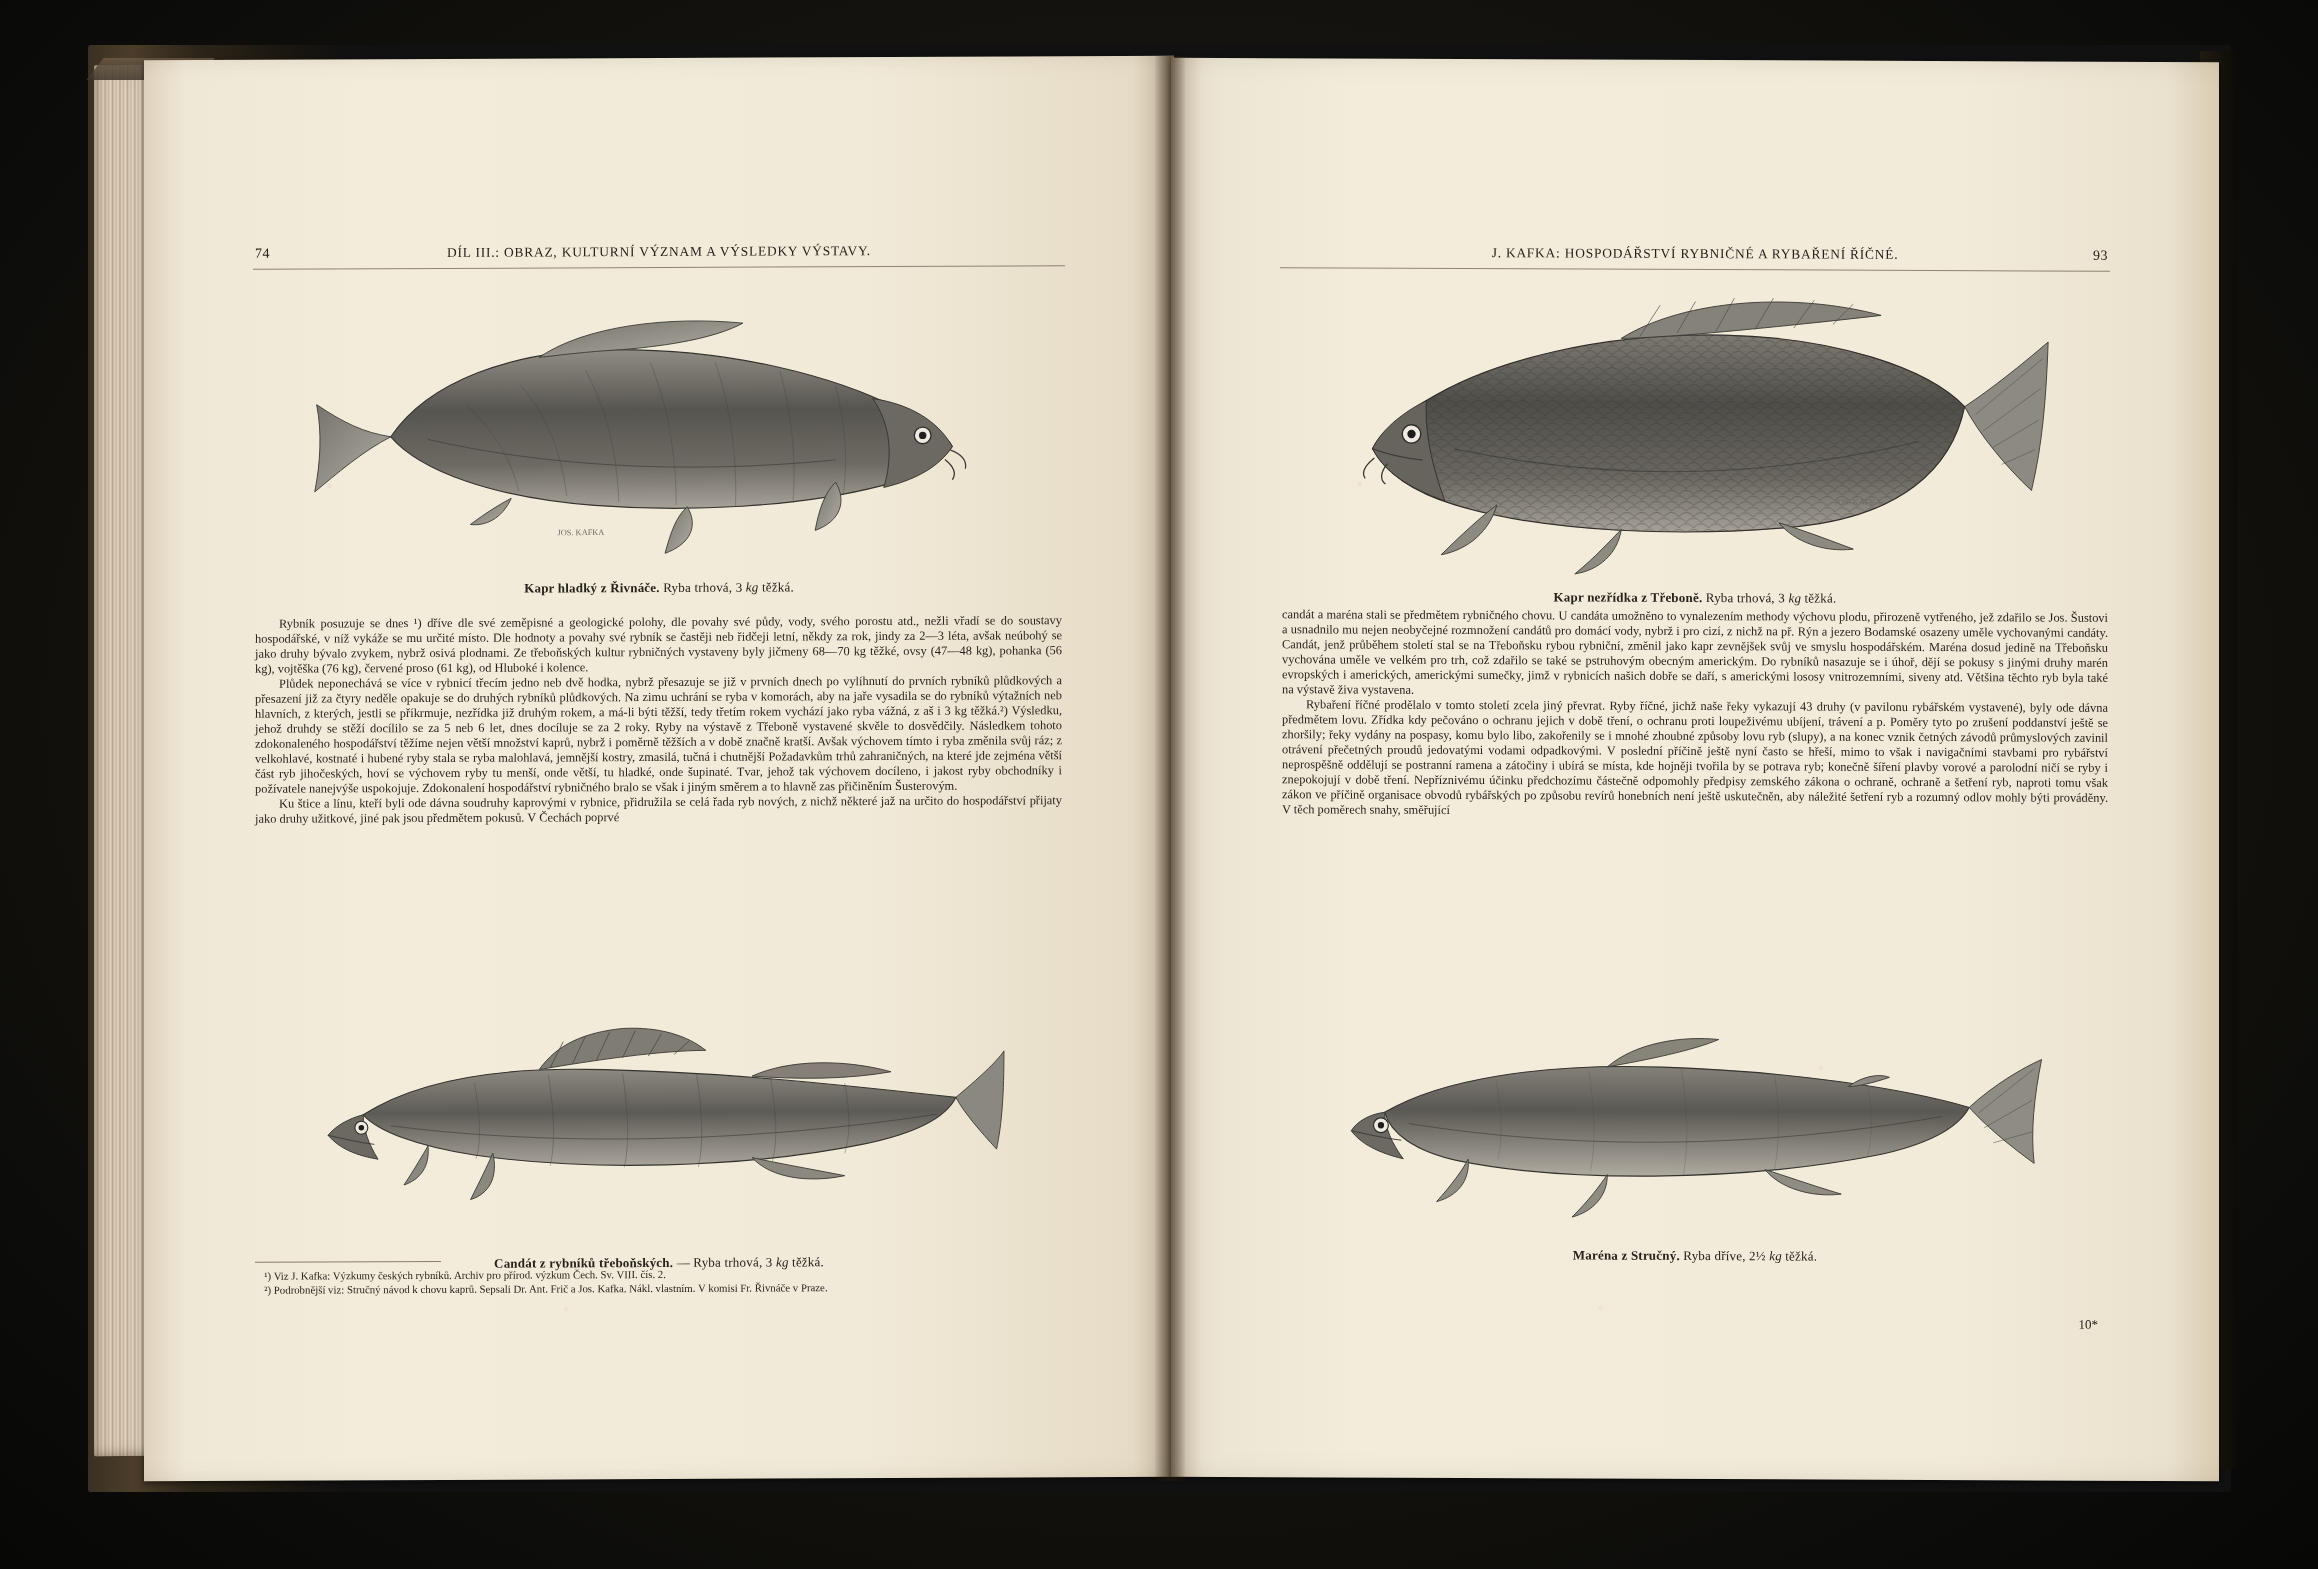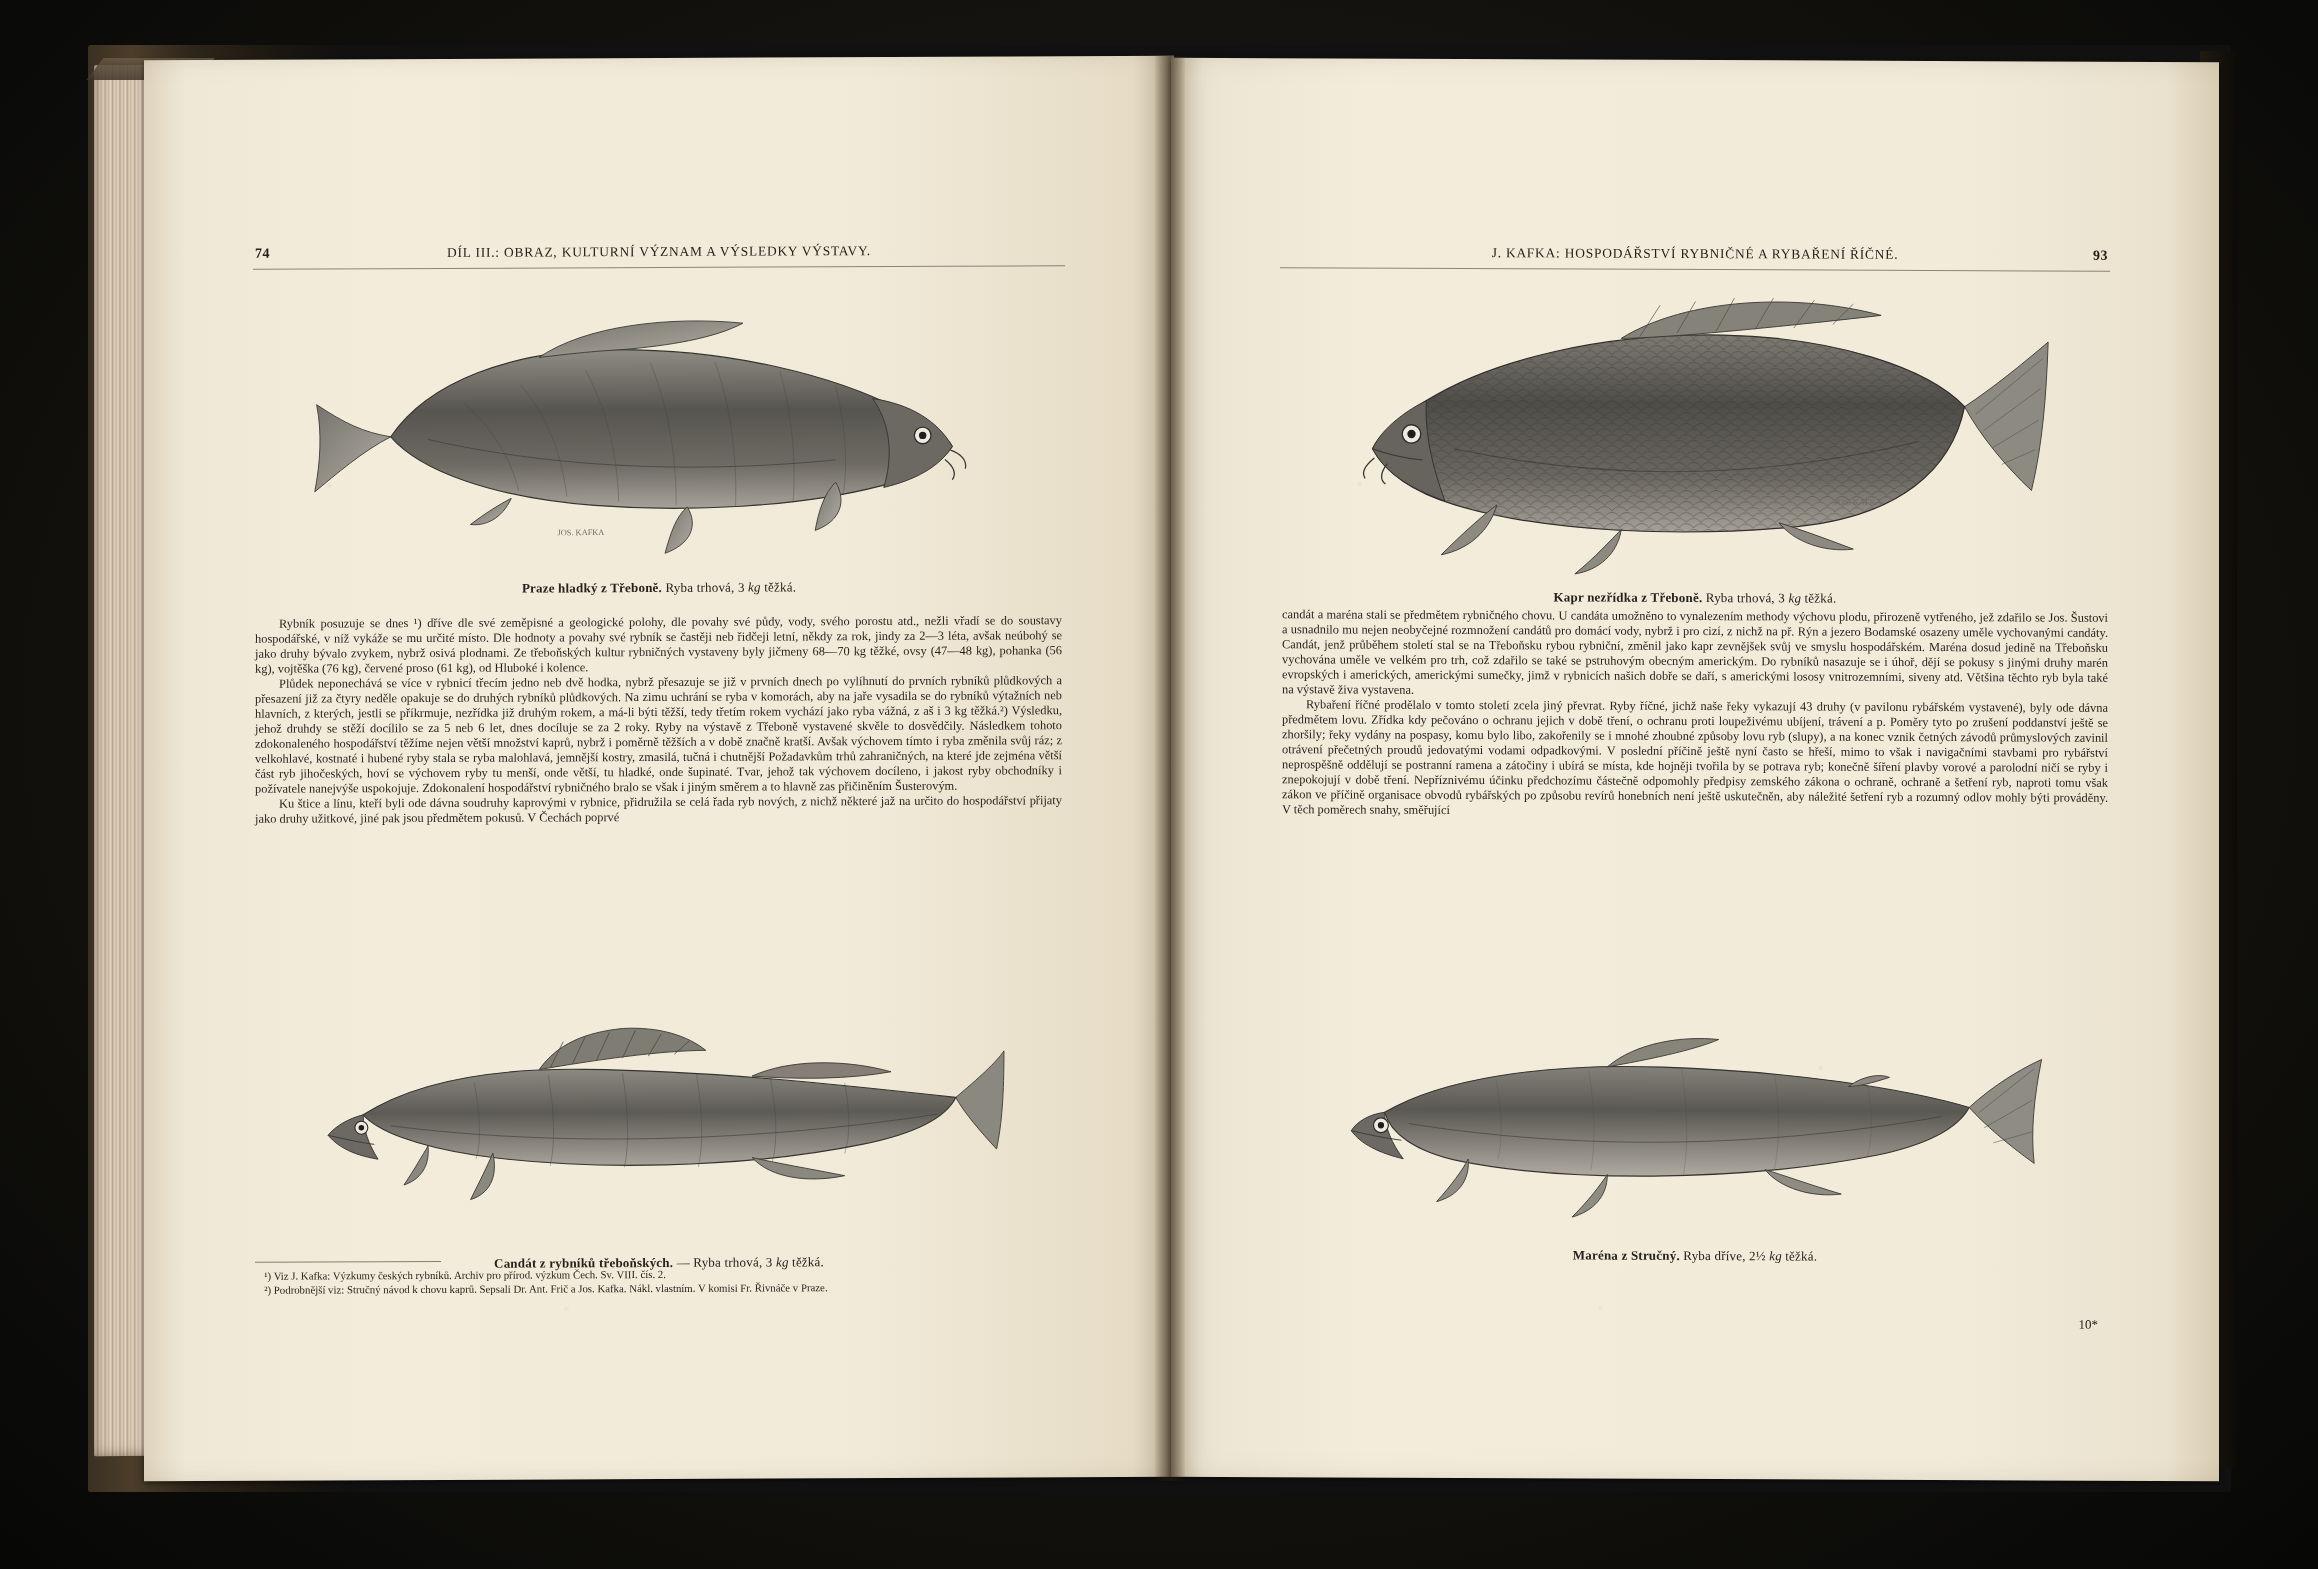--- a/index.html
+++ b/index.html
@@ -46,21 +46,21 @@
   .grain{position:absolute;inset:0;pointer-events:none;
     background-image:
       radial-gradient(circle at 18% 30%, rgba(150,120,80,.08) 0 1.9px, transparent 2.8px),
       radial-gradient(circle at 62% 71%, rgba(150,120,80,.07) 0 1.9px, transparent 2.8px),
       radial-gradient(circle at 41% 88%, rgba(150,120,80,.06) 0 1.9px, transparent 2.8px);}
 
   
   .sheet{position:absolute;inset:0;color:#25211b;}
   .hdr{position:absolute;top:239px;left:0;width:100%;}
   .hdr-row{display:flex;align-items:baseline;padding:0 111px;}
-  .folio{font-size:14px;letter-spacing:0.5px;font-weight:bold;}
+  .folio{font-size:14px;letter-spacing:0.5px;}
   .running{flex:1;text-align:center;font-size:13.4px;letter-spacing:0.8px;}
   .rule{height:0.9px;background:#6d6253;margin:6.5px 109px 0 109px;opacity:.75;}
 
   .fig{position:absolute;left:0;width:100%;text-align:center;}
   .fig-caption{font-size:13px;margin-top:5.6px;letter-spacing:0.2px;}
   .fig-caption b{font-weight:bold;}
   .fig-caption i{font-style:italic;}
 
   .cols{position:absolute;}
   .body{font-size:12.4px;line-height:15px;text-align:justify;
@@ -140,21 +140,21 @@
                 <path d="M330 84 C 352 124,364 170,366 226" fill="none"></path>
                 <path d="M400 76 C 418 120,428 172,428 230" fill="none"></path>
                 <path d="M470 76 C 486 122,494 176,492 232" fill="none"></path>
                 <path d="M540 86 C 552 130,558 180,554 228" fill="none"></path>
                 <path d="M600 102 C 610 142,614 186,608 220" fill="none"></path>
               </g>
               <text x="300" y="262" font-family="Liberation Serif, serif" font-size="9" fill="#6a6862">JOS. KAFKA</text>
             </svg>
           </div>
           <div class="fig-caption">
-            <b>Praze hladký z Třeboně.</b><span> Ryba trhová, 3 </span><i>kg</i><span> těžká.</span>
+            <b>Kapr hladký z Řivnáče.</b><span> Ryba trhová, 3 </span><i>kg</i><span> těžká.</span>
           </div>
         </div>
 
         <div class="cols body" style="left:111px;top:557px;width:807px;">
           <p>Rybník posuzuje se dnes ¹) dříve dle své zeměpisné a geologické polohy, dle povahy své půdy, vody, svého porostu atd., nežli vřadí se do soustavy hospodářské, v níž vykáže se mu určité místo. Dle hodnoty a povahy své rybník se častěji neb řidčeji letní, někdy za rok, jindy za 2—3 léta, avšak neúbohý se jako druhy bývalo zvykem, nybrž osivá plodnami. Ze třeboňských kultur rybničných vystaveny byly jičmeny 68—70 kg těžké, ovsy (47—48 kg), pohanka (56 kg), vojtěška (76 kg), červené proso (61 kg), od Hluboké i kolence.</p>
           <p>Plůdek neponechává se více v rybnicí třecím jedno neb dvě hodka, nybrž přesazuje se již v prvních dnech po vylíhnutí do prvních rybníků plůdkových a přesazení již za čtyry neděle opakuje se do druhých rybníků plůdkových. Na zimu uchrání se ryba v komorách, aby na jaře vysadila se do rybníků výtažních neb hlavních, z kterých, jestli se příkrmuje, nezřídka již druhým rokem, a má-li býti těžší, tedy třetím rokem vychází jako ryba vážná, z aš i 3 kg těžká.²) Výsledku, jehož druhdy se stěží docílilo se za 5 neb 6 let, dnes docíluje se za 2 roky. Ryby na výstavě z Třeboně vystavené skvěle to dosvědčily. Následkem tohoto zdokonaleného hospodářství těžíme nejen větší množství kaprů, nybrž i poměrně těžších a v době značně kratší. Avšak výchovem tímto i ryba změnila svůj ráz; z velkohlavé, kostnaté i hubené ryby stala se ryba malohlavá, jemnější kostry, zmasilá, tučná i chutnější Požadavkům trhů zahraničných, na které jde zejména větší část ryb jihočeských, hoví se výchovem ryby tu menší, onde větší, tu hladké, onde šupinaté. Tvar, jehož tak výchovem docíleno, i jakost ryby obchodníky i požívatele nanejvýše uspokojuje. Zdokonalení hospodářství rybničného bralo se však i jiným směrem a to hlavně zas přičiněním Šusterovým.</p>
           <p>Ku štice a línu, kteří byli ode dávna soudruhy kaprovými v rybnice, přidružila se celá řada ryb nových, z nichž některé jaž na určito do hospodářství přijaty jako druhy užitkové, jiné pak jsou předmětem pokusů. V Čechách poprvé</p>
         </div>
 
         <div class="fig" style="top:937px;">

